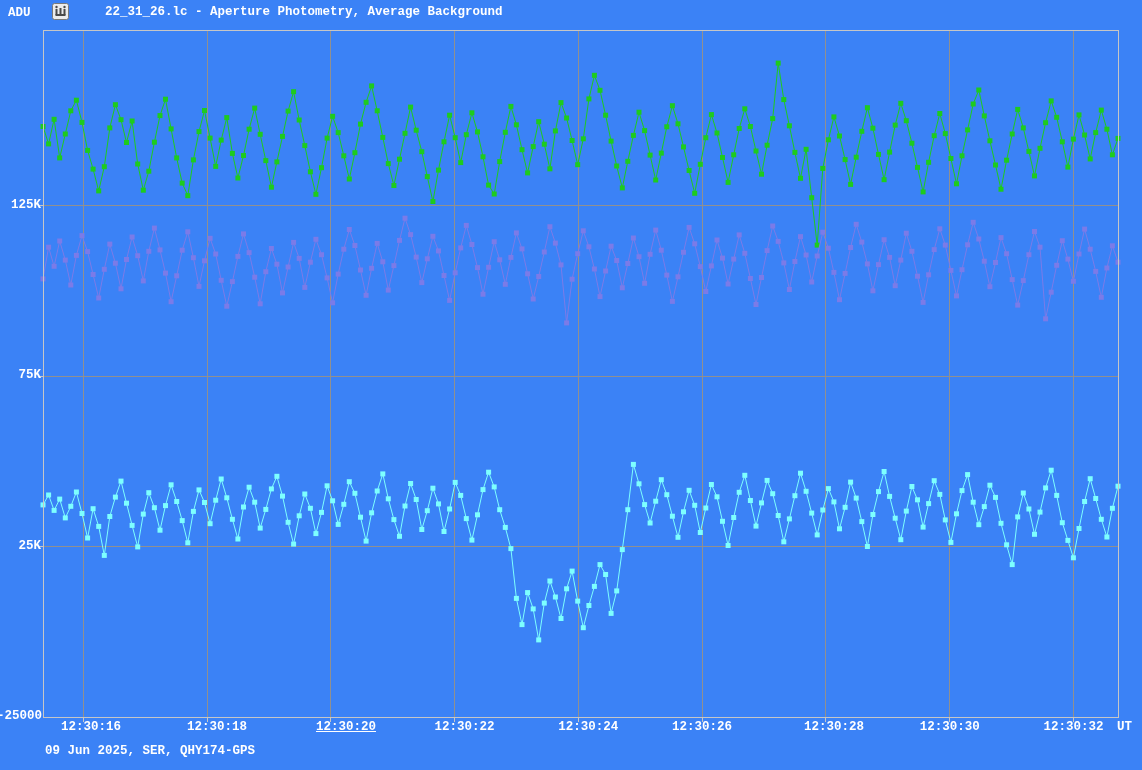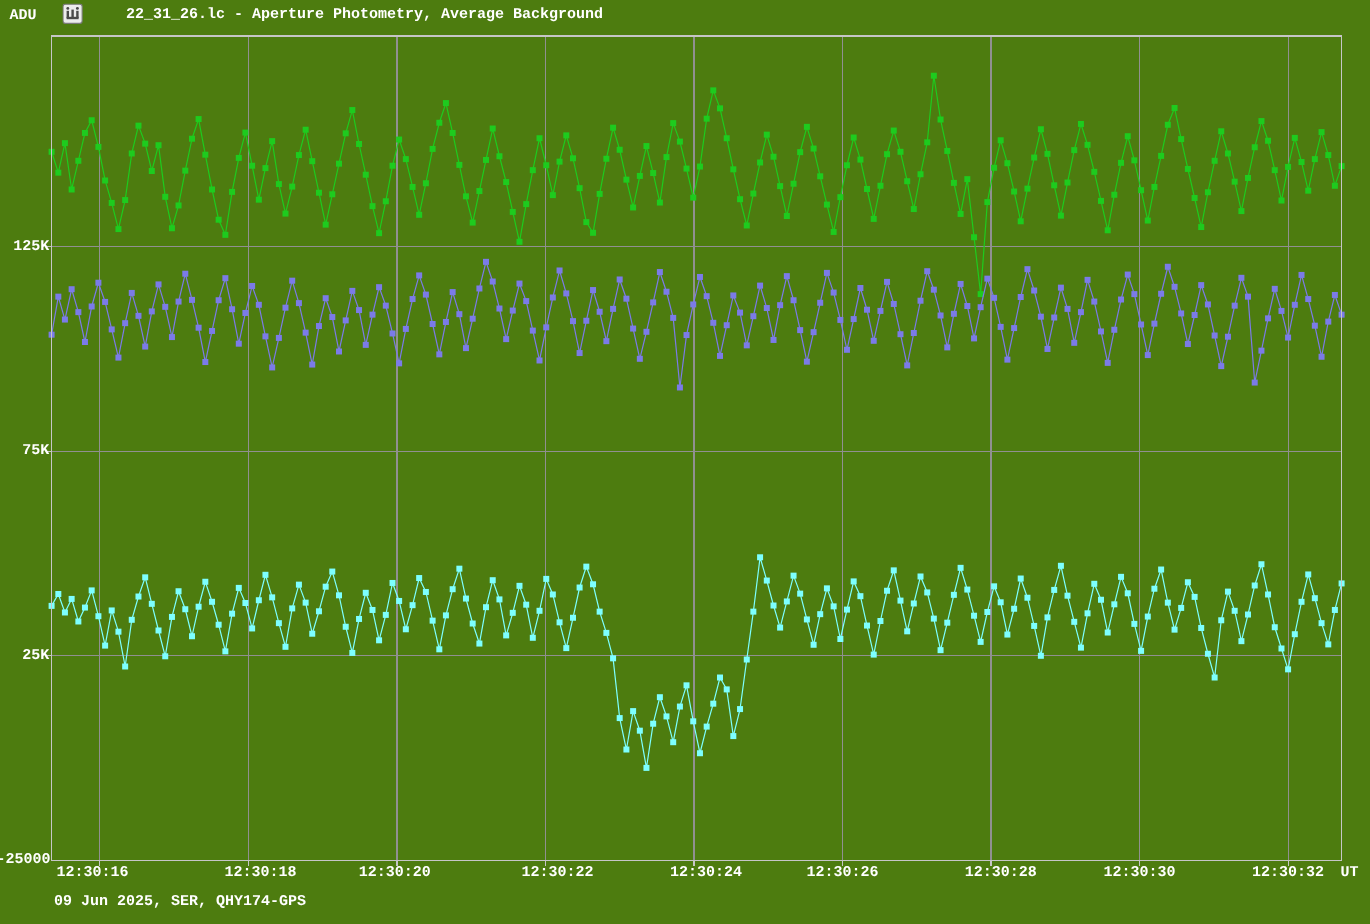--- a/index.html
+++ b/index.html
@@ -4,21 +4,21 @@
 <style>
   html, body {
     margin: 0; padding: 0;
     background: #000;
     width: 1142px; height: 770px;
     overflow: hidden;
   }
   #window {
     position: relative;
     width: 1142px; height: 770px;
-    background: #4d7c0f;
+    background: #3b82f6;
     font-family: "Liberation Mono", "DejaVu Sans Mono", monospace;
     font-weight: bold;
     color: #fff;
     font-size: 12.5px;
   }
   .abs { position: absolute; white-space: nowrap; }
   #chart-svg { position: absolute; left: 0; top: 0; }
   .ylab { position: absolute; width: 44px; text-align: right; }
   .xlab { position: absolute; top: 720px; text-align: center; width: 80px; }
   #app-icon { position: absolute; left: 52px; top: 3px; width: 17px; height: 17px; }
@@ -665,23 +665,23 @@
     <g id="border-layer">
         <rect x="43" y="30" width="1075" height="687" fill="none" stroke="#c6c6c6" stroke-width="1"></rect>
       </g>
   </svg>
 
   <span class="ylab" style="left: -3px; top: 197.586px;">125K</span>
   <span class="ylab" style="left: -3px; top: 368.057px;">75K</span>
   <span class="ylab" style="left: -3px; top: 538.529px;">25K</span>
   <span class="ylab" style="left: -3px; top: 709px;">-25000</span>
 
-  <span class="xlab" style="left: 37px; font-family: Liberation Mono, monospace;">12:30:16</span>
+  <span class="xlab" style="left: 51px; font-family: Liberation Mono, monospace;">12:30:16</span>
   <span class="xlab" style="left: 177px;">12:30:18</span>
-  <span class="xlab" style="left: 289px;">12:30:20</span>
+  <span class="xlab" style="left: 306px; text-decoration: underline;">12:30:20</span>
   <span class="xlab" style="left: 414.557px; text-align: right;">12:30:22</span>
   <span class="xlab" style="left: 538.334px; text-align: right;">12:30:24</span>
   <span class="xlab" style="left: 662.111px;">12:30:26</span>
   <span class="xlab" style="left: 794px;">12:30:28</span>
   <span class="xlab" style="left: 909.664px;">12:30:30</span>
   <span class="xlab" style="left: 1033.44px;">12:30:32</span>
 
   <span id="ut-label">UT</span>
 
   <span id="footer-info" class="abs">09 Jun 2025, SER, QHY174-GPS</span>

